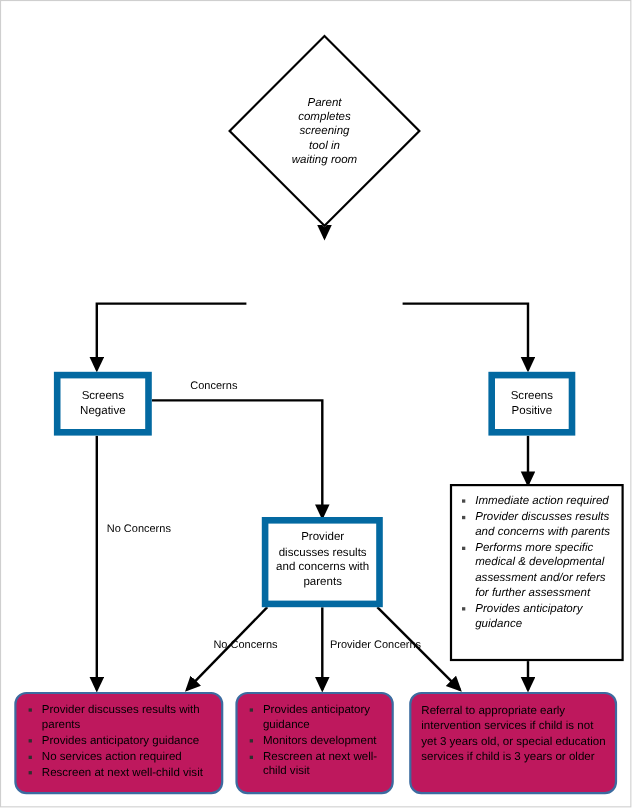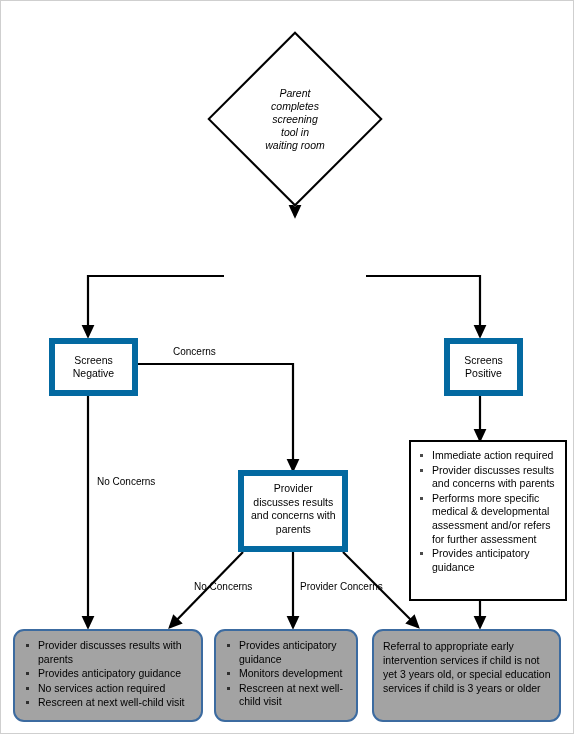--- a/index.html
+++ b/index.html
@@ -58,26 +58,26 @@
   ul.blist li{
     position:relative;padding-left:15px;margin:0 0 1px 0;
     font-size:10.5px;line-height:13.6px;
   }
   ul.blist li:before{
     content:"";position:absolute;left:3px;top:5px;
     width:3px;height:3px;background:#4a4a4a;
   }
   #box-positive-actions{
     position:absolute;background:#ffffff;border:2px solid #000000;
-    box-sizing:border-box;padding:7px 6px 6px 6px;
+    box-sizing:border-box;padding:7px 6px 6px 6px;font-style:italic;
   }
 
   
   .bluebox{
-    position:absolute;background:#a3a3a3;border:2px solid #3c6ba0;
+    position:absolute;background:#be185d;border:2px solid #3c6ba0;
     border-radius:11px;box-sizing:border-box;padding:8px 8px 6px 8px;
   }
   .bluebox .ptxt{font-size:10.5px;line-height:14px;}
   .bluebox ul.blist li:before{background:#2f2f2f;}
 
   
   .elabel{
     position:absolute;font-size:10px;line-height:12px;
     background:transparent;white-space:nowrap;
   }

